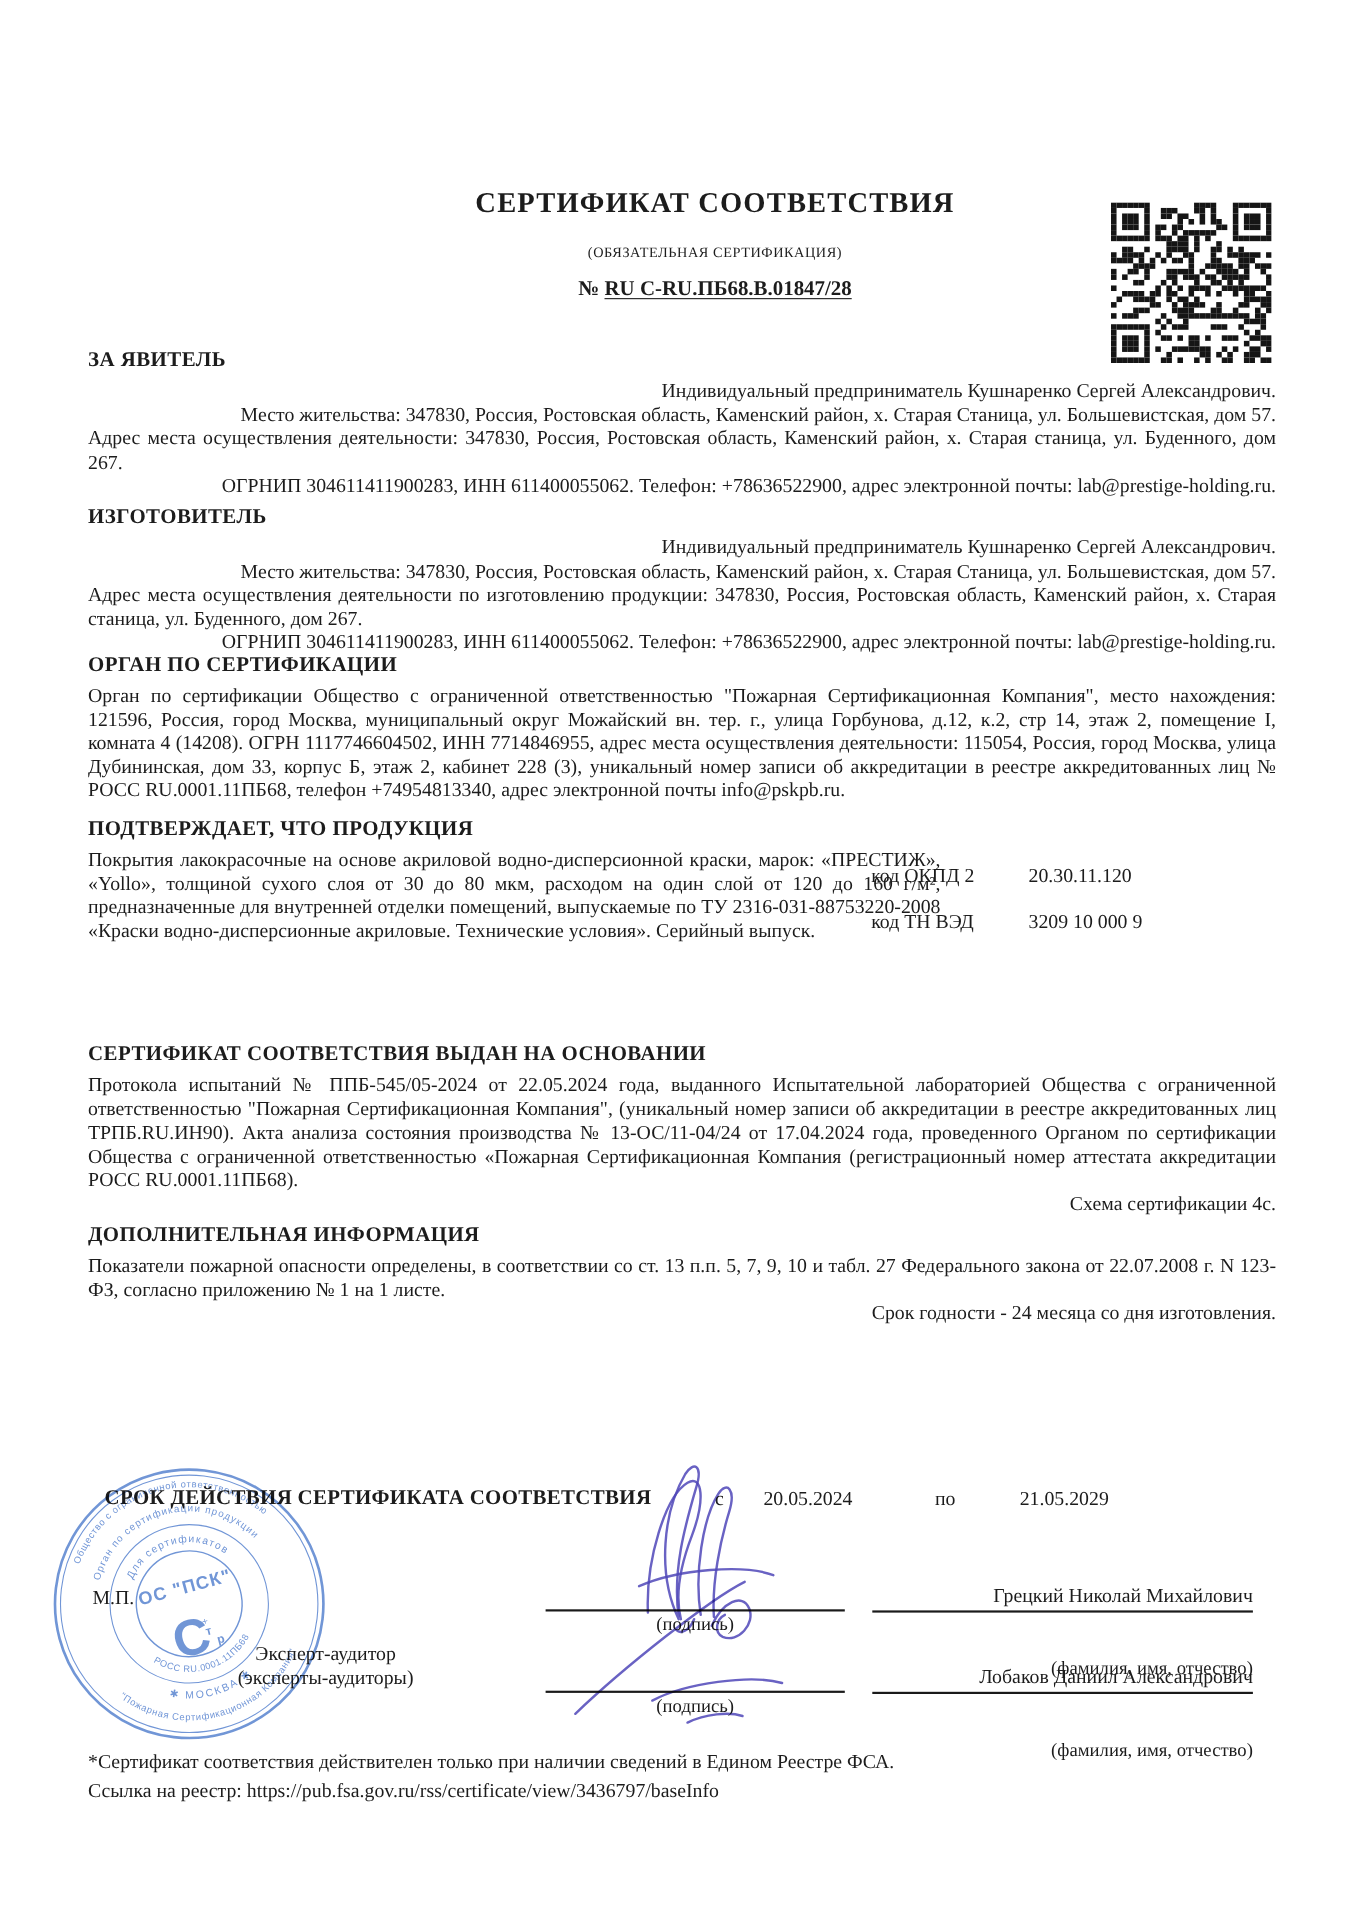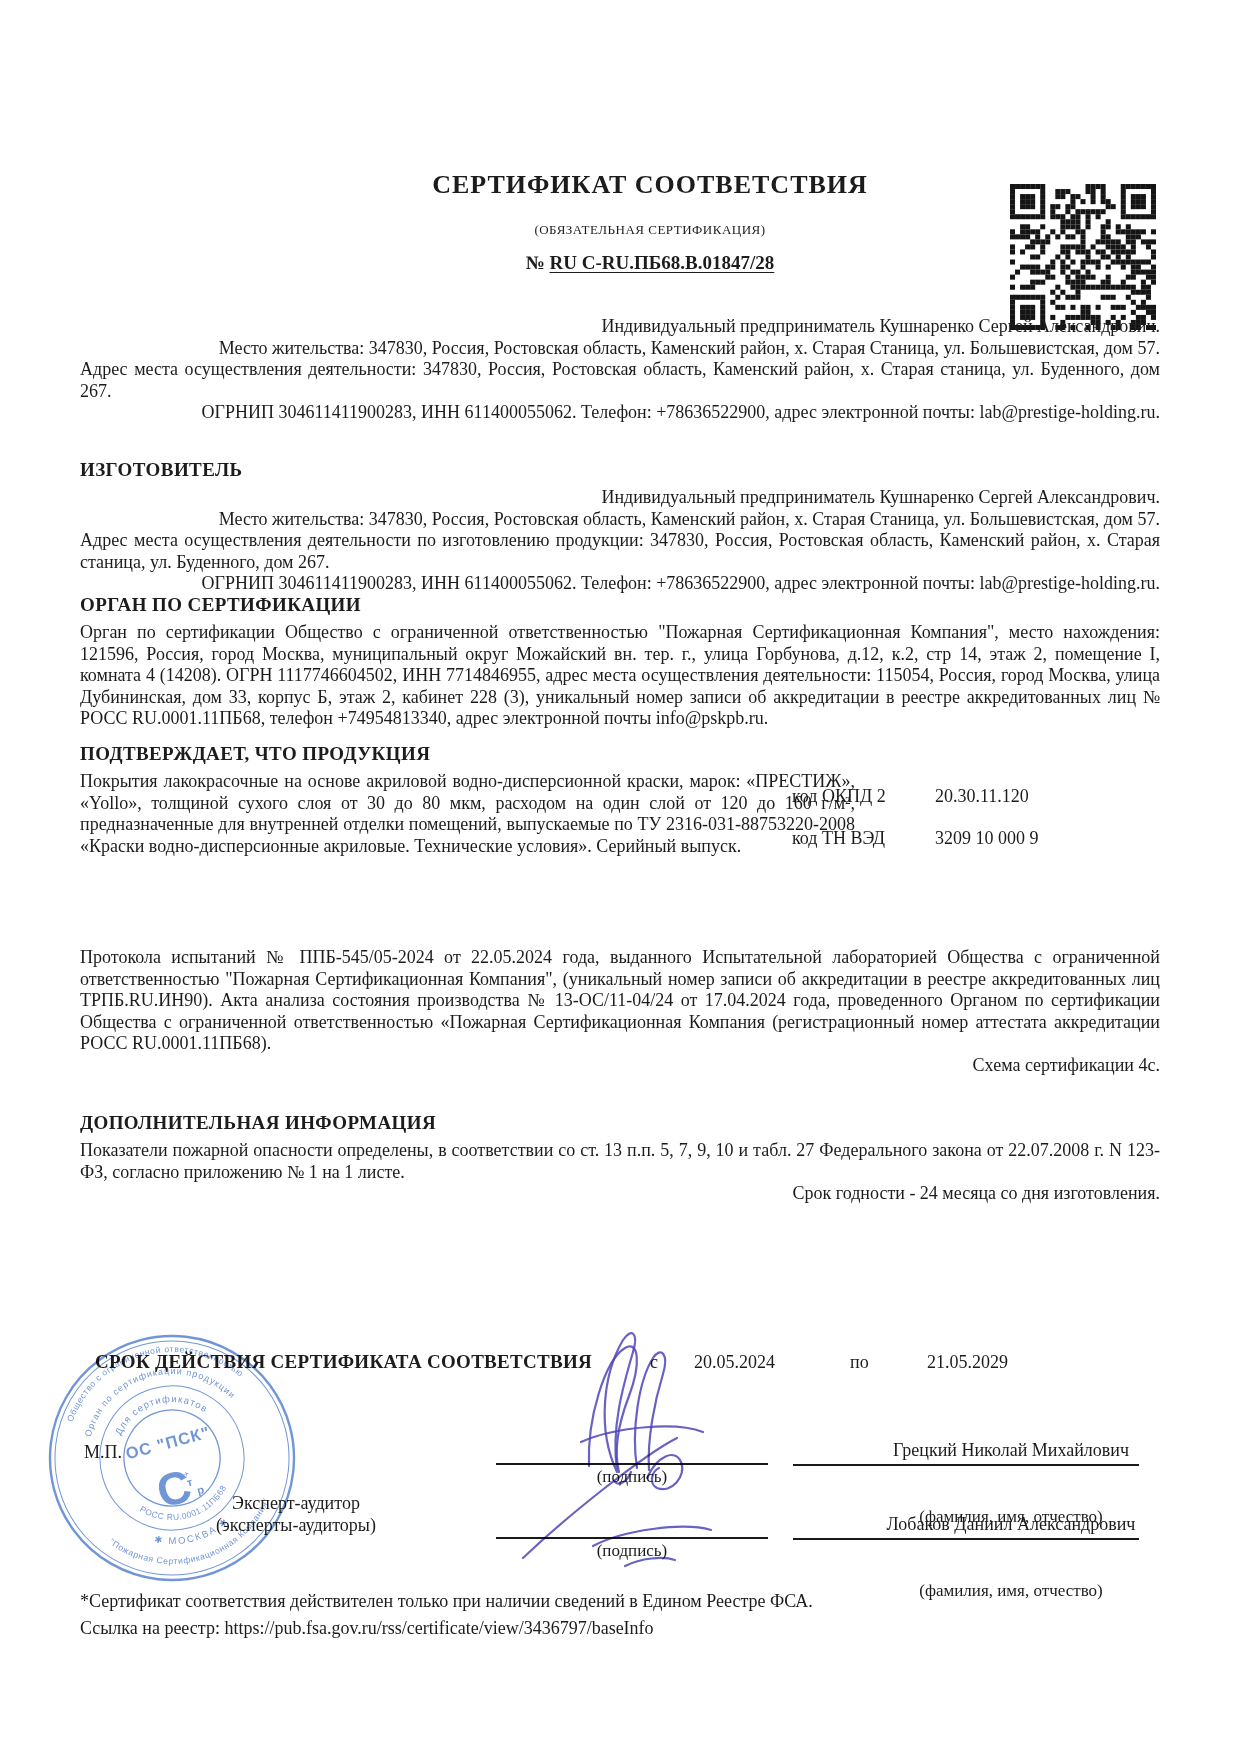--- a/index.html
+++ b/index.html
@@ -44,21 +44,21 @@
   .mp{position:absolute;left:84px;top:1442px;font-size:18px;}
   .role{position:absolute;left:128px;width:336px;text-align:center;font-size:18px;line-height:22px;}
   .role1{top:1396px;}
   .role2{top:1492px;}
   .sig-line{position:absolute;left:496px;width:272px;border-top:2px solid #1a1a1a;}
   .sig-line.l1{top:1463px;}
   .sig-line.l2{top:1537px;}
   .sig-caption{position:absolute;left:496px;width:272px;text-align:center;font-size:17px;}
   .sig-caption.c1{top:1467px;}
   .sig-caption.c2{top:1541px;}
-  .name-block{position:absolute;left:838px;width:346px;text-align:center;font-size:18px;}
+  .name-block{position:absolute;left:793px;width:346px;text-align:right;font-size:18px;}
   .name-text.n1{top:1440px;}
   .name-text.n2{top:1514px;}
   .name-line{position:absolute;left:793px;width:346px;border-top:2px solid #1a1a1a;}
   .name-line.l1{top:1464px;}
   .name-line.l2{top:1538px;}
   .name-caption.c1{top:1468px;}
   .name-caption.c2{top:1542px;}
   .name-caption{font-size:17px;margin-top:39px;}
   
   .footer{position:absolute;left:80px;top:1588px;width:1080px;font-size:18px;line-height:27px;}
@@ -491,20 +491,21 @@
         <rect x="100" y="140" width="5" height="5"></rect>
         <rect x="105" y="140" width="5" height="5"></rect>
         <rect x="120" y="140" width="5" height="5"></rect>
         <rect x="125" y="140" width="5" height="5"></rect>
         <rect x="135" y="140" width="5" height="5"></rect>
         <rect x="140" y="140" width="5" height="5"></rect>
       </svg>
   </div>
 
   <div class="section s-applicant">
+    <div class="sec-h">ЗА ЯВИТЕЛЬ</div>
     <p class="sec-p single">Индивидуальный предприниматель Кушнаренко Сергей Александрович.</p>
     <p class="sec-p single">Место жительства: 347830, Россия, Ростовская область, Каменский район, х. Старая Станица, ул. Большевистская, дом 57.</p>
     <p class="sec-p">Адрес места осуществления деятельности: 347830, Россия, Ростовская область, Каменский район, х. Старая станица, ул. Буденного, дом 267.</p>
     <p class="sec-p single">ОГРНИП 304611411900283, ИНН 611400055062. Телефон: +78636522900, адрес электронной почты: lab@prestige-holding.ru.</p>
   </div>
 
   <div class="section s-manufacturer">
     <div class="sec-h">ИЗГОТОВИТЕЛЬ</div>
     <p class="sec-p single">Индивидуальный предприниматель Кушнаренко Сергей Александрович.</p>
     <p class="sec-p single">Место жительства: 347830, Россия, Ростовская область, Каменский район, х. Старая Станица, ул. Большевистская, дом 57.</p>
@@ -525,20 +526,21 @@
       <span class="code-value">20.30.11.120</span>
     </div>
     <div class="code-row r2">
       <span class="code-label">код ТН ВЭД</span>
       <span class="code-value">3209 10 000 9</span>
     </div>
   </div>
 
 
   <div class="section s-basis">
+    <div class="sec-h">СЕРТИФИКАТ СООТВЕТСТВИЯ ВЫДАН НА ОСНОВАНИИ</div>
     <p class="sec-p">Протокола испытаний № ППБ-545/05-2024 от 22.05.2024 года, выданного Испытательной лабораторией Общества с ограниченной ответственностью "Пожарная Сертификационная Компания", (уникальный номер записи об аккредитации в реестре аккредитованных лиц ТРПБ.RU.ИН90). Акта анализа состояния производства № 13-ОС/11-04/24 от 17.04.2024 года, проведенного Органом по сертификации Общества с ограниченной ответственностью «Пожарная Сертификационная Компания (регистрационный номер аттестата аккредитации РОСС RU.0001.11ПБ68).</p>
     <p class="sec-p single">Схема сертификации 4с.</p>
   </div>
 
   <div class="section s-additional">
     <div class="sec-h">ДОПОЛНИТЕЛЬНАЯ ИНФОРМАЦИЯ</div>
     <p class="sec-p">Показатели пожарной опасности определены, в соответствии со ст. 13 п.п. 5, 7, 9, 10 и табл. 27 Федерального закона от 22.07.2008 г. N 123-ФЗ, согласно приложению № 1 на 1 листе.</p>
     <p class="sec-p single">Срок годности - 24 месяца со дня изготовления.</p>
   </div>
 

